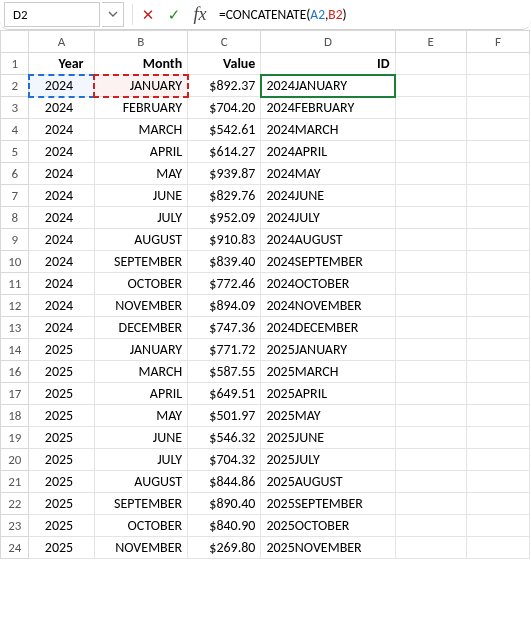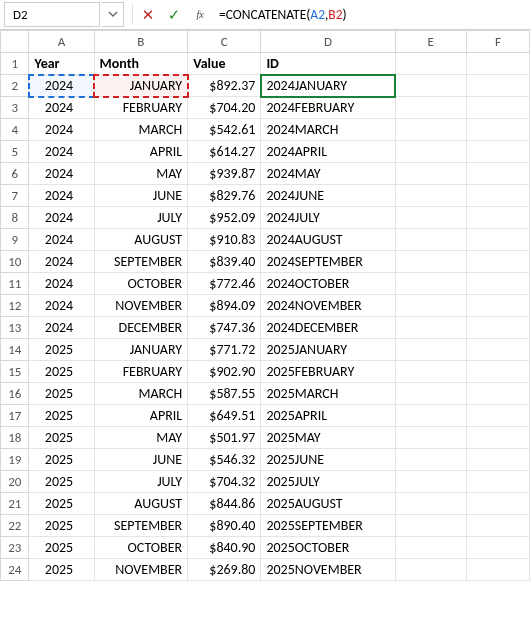--- a/index.html
+++ b/index.html
@@ -11,20 +11,21 @@
     height: 620px;
     overflow: hidden;
     color: #000;
   }
   .formula-bar {
     display: flex;
     align-items: stretch;
     height: 30px;
     border-bottom: 1px solid #d0d0d0;
     background: #fff;
+    border-radius: 9px;
   }
   .name-box {
     width: 96px;
     border: 1px solid #ccc;
     margin: 2px 2px 2px 4px;
     display: flex;
     align-items: center;
     padding: 0 8px;
     background: #fff;
     font-size: 13px;
@@ -47,21 +48,21 @@
   .fb-btn {
     width: 26px;
     display: flex;
     align-items: center;
     justify-content: center;
     font-size: 15px;
     color: #555;
   }
   .fb-btn.cancel { color: #c02020; }
   .fb-btn.accept { color: #1a8a1a; }
-  .fb-btn.fx { font-style: italic; font-family: 'Times New Roman', serif; color: #444; font-size: 10px; }
+  .fb-btn.fx { font-style: italic; font-family: 'Times New Roman', serif; color: #444; font-size: 18px; }
   .formula-input {
     flex: 1;
     display: flex;
     align-items: center;
     padding: 0 6px;
     font-size: 13.5px;
     white-space: pre;
   }
   .tok-fn { color: #000; }
   .tok-paren { color: #000; }
@@ -100,21 +101,21 @@
     border: 1px solid #d8d8d8;
     width: 28px;
   }
   .hcell { font-weight: bold; text-align: center; }
   .col-year { width: 64px; text-align: center; padding-right: 10px; }
   .col-month { width: 92px; text-align: right; }
   .col-value { width: 72px; text-align: right; }
   .col-id { width: 132px; text-align: left; }
   .col-e { width: 70px; }
   .col-f { width: 62px; }
-  tr.hrow td { text-align: left; }
+  tr.hrow td { text-align: right; }
   
   .sel {
     outline: 2px solid #1a7f37;
     outline-offset: -1px;
     position: relative;
     z-index: 5;
     margin-top: 48px;
   }
   
   .refA { outline: 2px dashed #1f6fd8; outline-offset: -1px; z-index: 4; position: relative; background: rgba(31,111,216,0.06); }
@@ -291,29 +292,20 @@
         <tr>
           <th class="rowhdr">14</th>
           <td class="col-year">2025</td>
           <td class="col-month">JANUARY</td>
           <td class="col-value">$771.72</td>
           <td class="col-id">2025JANUARY</td>
           <td class="col-e"></td>
           <td class="col-f"></td>
         </tr>
         <tr>
-          <th class="rowhdr">15</th>
-          <td class="col-year">2025</td>
-          <td class="col-month">FEBRUARY</td>
-          <td class="col-value">$902.90</td>
-          <td class="col-id">2025FEBRUARY</td>
-          <td class="col-e"></td>
-          <td class="col-f"></td>
-        </tr>
-        <tr>
           <th class="rowhdr">16</th>
           <td class="col-year">2025</td>
           <td class="col-month">MARCH</td>
           <td class="col-value">$587.55</td>
           <td class="col-id">2025MARCH</td>
           <td class="col-e"></td>
           <td class="col-f"></td>
         </tr>
         <tr>
           <th class="rowhdr">17</th>

